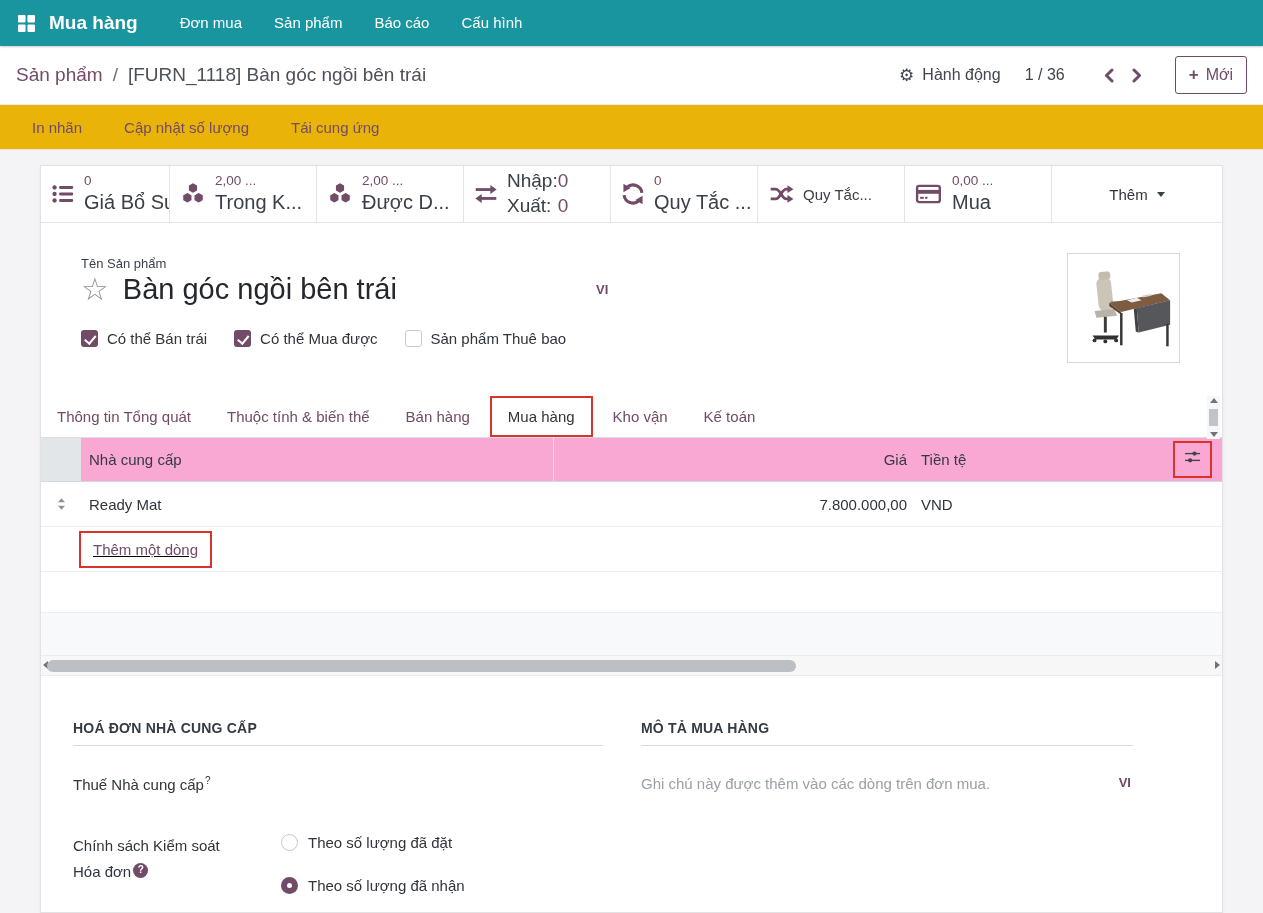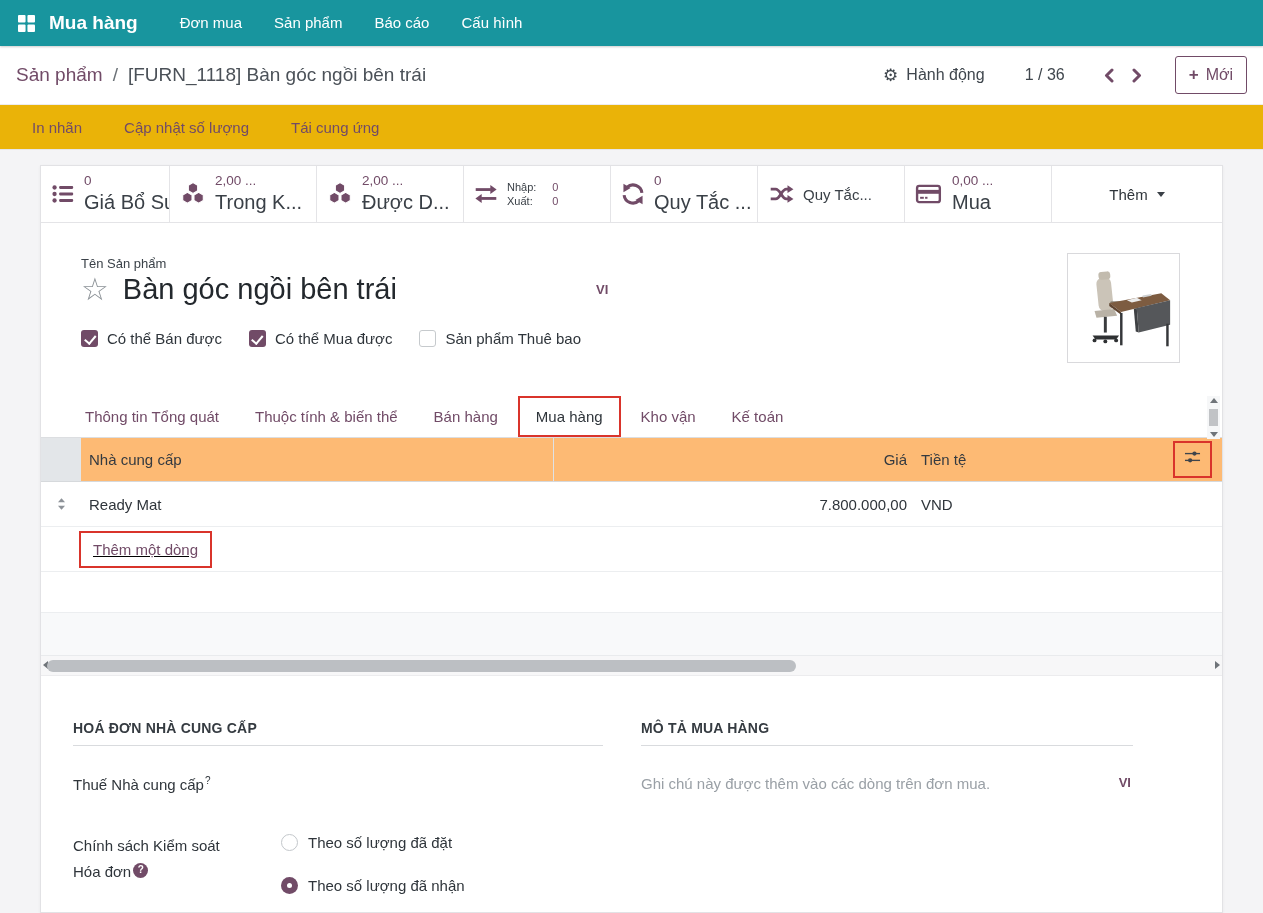--- a/index.html
+++ b/index.html
@@ -13,41 +13,41 @@
   .nav-item { font-size:15px; line-height:46px; padding:0 16px; cursor:pointer; }
 
   
   .breadcrumb-bar { height:59px; background:#fff; display:flex; align-items:center; padding:0 16px; border-bottom:1px solid #ececee; }
   .bc-link { color:#714B67; font-size:19px; cursor:pointer; }
   .bc-sep { color:#6a7076; font-size:19px; margin:0 10px; }
   .bc-cur { color:#4b5158; font-size:19px; }
   .cp-right { margin-left:auto; display:flex; align-items:center; }
   .action-btn { display:flex; align-items:center; gap:8px; color:#3f464d; font-size:16px; cursor:pointer; }
   .gear-glyph::before { content:"⚙"; font-size:17px; color:#3f464d; }
-  .pager-count { font-size:16px; color:#3f464d; margin:0 30px 0 40px; cursor:pointer; }
+  .pager-count { font-size:16px; color:#3f464d; margin:0 30px 0 24px; cursor:pointer; }
   .chev { display:inline-flex; padding:4px 8px; cursor:pointer; }
   .new-btn { border:1px solid #714B67; color:#714B67; background:#fff; height:38px; padding:0 13px; font-size:16px; border-radius:3px; display:flex; align-items:center; gap:7px; margin-left:24px; cursor:pointer; }
   .new-plus { font-weight:700; font-size:17px; }
 
   
   .strip { height:45px; background:#eab308; border-bottom:1px solid #e6e6e9; display:flex; align-items:center; padding:0 32px; gap:42px; }
   .strip-btn { color:#714B67; font-size:15px; cursor:pointer; }
 
   
   .content { background:#f4f4f6; height:763px; padding:15px 40px 0; }
   .sheet { background:#fff; border:1px solid #e2e2e5; box-shadow:0 1px 3px rgba(0,0,0,.05); height:748px; position:relative; }
 
   
   .stat-row { display:grid; grid-template-columns:129px repeat(6,147px) 1fr; border-bottom:1px solid #e4e4e7; height:57px; }
   .stat-btn { border-right:1px solid #e4e4e7; display:flex; align-items:center; gap:8px; padding:0 9px; overflow:hidden; cursor:pointer; background:#fff; }
   .stat-icon { color:#714B67; flex:0 0 auto; display:flex; }
   .stat-text { display:flex; flex-direction:column; line-height:1.25; min-width:0; }
   .stat-value { color:#714B67; font-size:13.5px; white-space:nowrap; }
   .stat-label { color:#3a4047; font-size:20px; white-space:nowrap; }
-  .stat-kv { display:grid; grid-template-columns:auto auto; column-gap:16px; line-height:1.3; font-size:11px; }
+  .stat-kv { display:grid; grid-template-columns:auto auto; line-height:1.3; font-size:19px; }
   .kv-k { color:#3a4047; } .kv-v { color:#714B67; }
   .more-cell { display:flex; align-items:center; justify-content:center; gap:9px; color:#2f353b; font-size:15px; cursor:pointer; }
   .caret-down { width:0; height:0; border-left:4.5px solid transparent; border-right:4.5px solid transparent; border-top:5px solid #3a4047; }
 
   
   .product-head { position:relative; height:173px; padding:33px 40px 0; }
   .field-label { font-size:13px; color:#3b4249; }
   .title-row { display:flex; align-items:center; margin-top:2px; }
   .star-icon::before { content:"☆"; font-size:31px; color:#8b9196; }
   .star-icon { margin-right:14px; cursor:pointer; line-height:1; }
@@ -55,30 +55,30 @@
   .vi-badge { position:absolute; left:555px; top:59px; color:#714B67; font-weight:700; font-size:13px; cursor:pointer; }
   .img-box { position:absolute; left:1026px; top:30px; width:113px; height:110px; border:1px solid #d9d9dc; background:#fff; cursor:pointer; }
   .checks { display:flex; gap:27px; margin-top:24px; align-items:center; }
   .check { display:flex; align-items:center; gap:9px; font-size:15px; font-weight:500; color:#2f353b; cursor:pointer; }
   .box { width:17px; height:17px; border-radius:3px; flex:0 0 auto; }
   .box.checked { background:#714B67; position:relative; }
   .box.checked::after { content:""; position:absolute; left:5.5px; top:2.5px; width:4.5px; height:8.5px; border:solid #fff; border-width:0 2px 2px 0; transform:rotate(40deg); }
   .box.un { border:1px solid #c6cacd; background:#fff; }
 
   
-  .tabs { display:flex; height:42px; border-bottom:1px solid #dcdee1; padding-left:28px; align-items:stretch; position:relative; }
+  .tabs { display:flex; height:42px; border-bottom:1px solid #dcdee1; align-items:stretch; position:relative; }
   .tab { display:flex; align-items:center; padding:0 16px; margin-right:4px; color:#714B67; font-size:15px; cursor:pointer; white-space:nowrap; }
   .tab.active { color:#2f353b; border:2px solid #d9342b; }
   .vscroll { position:absolute; right:2px; top:230px; width:13px; height:43px; background:#f6f7f8; display:flex; flex-direction:column; align-items:center; justify-content:space-between; padding:2px 0; cursor:pointer; }
   .vs-up { width:0; height:0; border-left:4px solid transparent; border-right:4px solid transparent; border-bottom:5px solid #6f7479; }
   .vs-down { width:0; height:0; border-left:4px solid transparent; border-right:4px solid transparent; border-top:5px solid #6f7479; }
   .vs-thumb { width:9px; height:17px; background:#c1c3c6; }
 
   
-  .thead { display:grid; grid-template-columns:40px 472px 360px 1fr 60px; height:44px; background:#fdba74; border-bottom:1px solid #d6d9dc; align-items:center; }
+  .thead { display:grid; grid-template-columns:40px 472px 360px 1fr 60px; height:44px; background:#f9a8d4; border-bottom:1px solid #d6d9dc; align-items:center; }
   .th-handle { background:#e3e6e9; height:100%; }
   .th { font-size:15px; color:#343a40; font-weight:500; cursor:pointer; }
   .th-vendor { padding-left:8px; }
   .th-price { border-left:1px solid #dfe2e5; height:100%; display:flex; align-items:center; justify-content:flex-end; padding-right:6px; }
   .th-cur { padding-left:8px; }
   .th-gear { display:flex; justify-content:center; }
   .red-annot { border:2px solid #d9342b; display:inline-flex; align-items:center; }
   .gear-annot { padding:5px 8px; }
   .trow { display:grid; grid-template-columns:40px 472px 360px 1fr 60px; height:45px; background:#fff; border-bottom:1px solid #eceef0; align-items:center; font-size:15px; color:#2f353b; cursor:pointer; }
   .handle-cell { display:flex; justify-content:center; }
@@ -314,21 +314,21 @@
               <rect x="100" y="71" width="2.5" height="23" fill="#35373a"></rect>
               <polygon points="60,47 70,44.5 75,47 65,49.5" fill="#ececec"></polygon>
               <rect x="76" y="41.5" width="9" height="2" fill="#cfd2d4" transform="rotate(-10 80 42.5)"></rect>
             </g>
           </svg>
         </div>
 
         <div class="checks">
           <span class="check">
             <span class="box checked"></span>
-            <span>Có thể Bán được</span>
+            <span>Có thể Bán trái</span>
           </span>
           <span class="check">
             <span class="box checked"></span>
             <span>Có thể Mua được</span>
           </span>
           <span class="check">
             <span class="box un"></span>
             <span>Sản phẩm Thuê bao</span>
           </span>
         </div>

